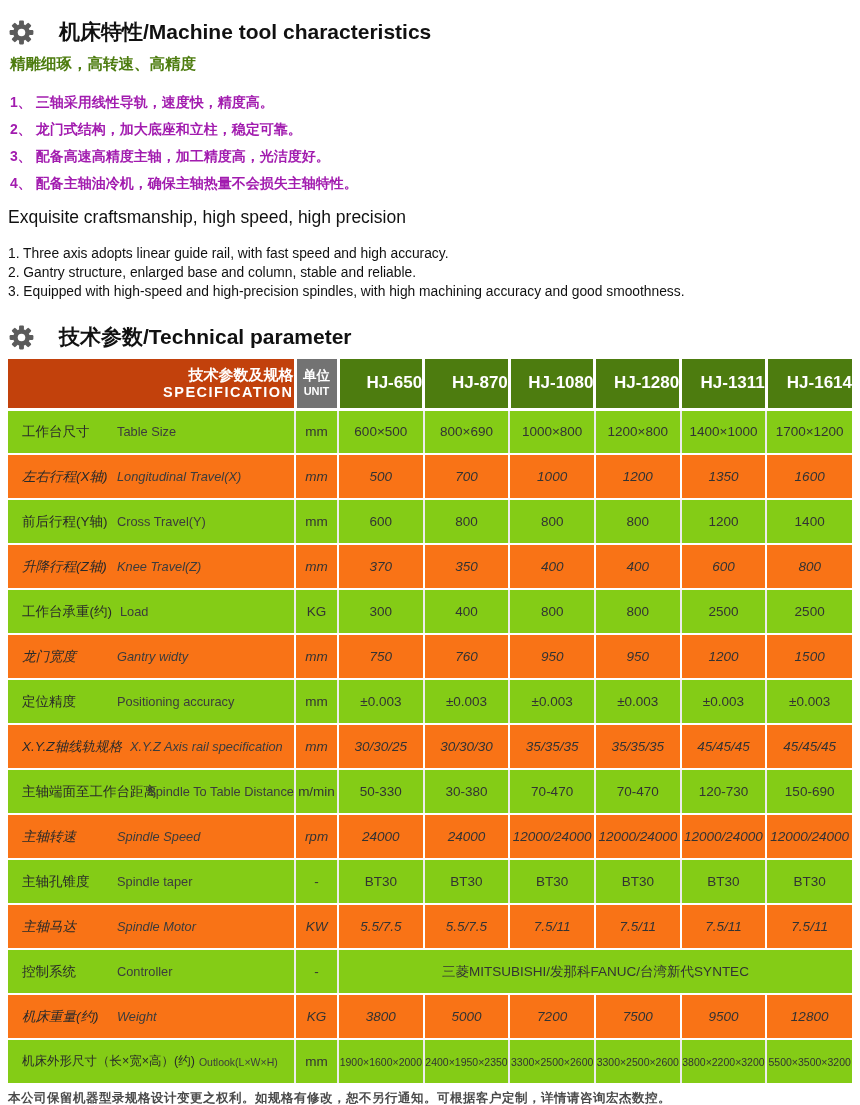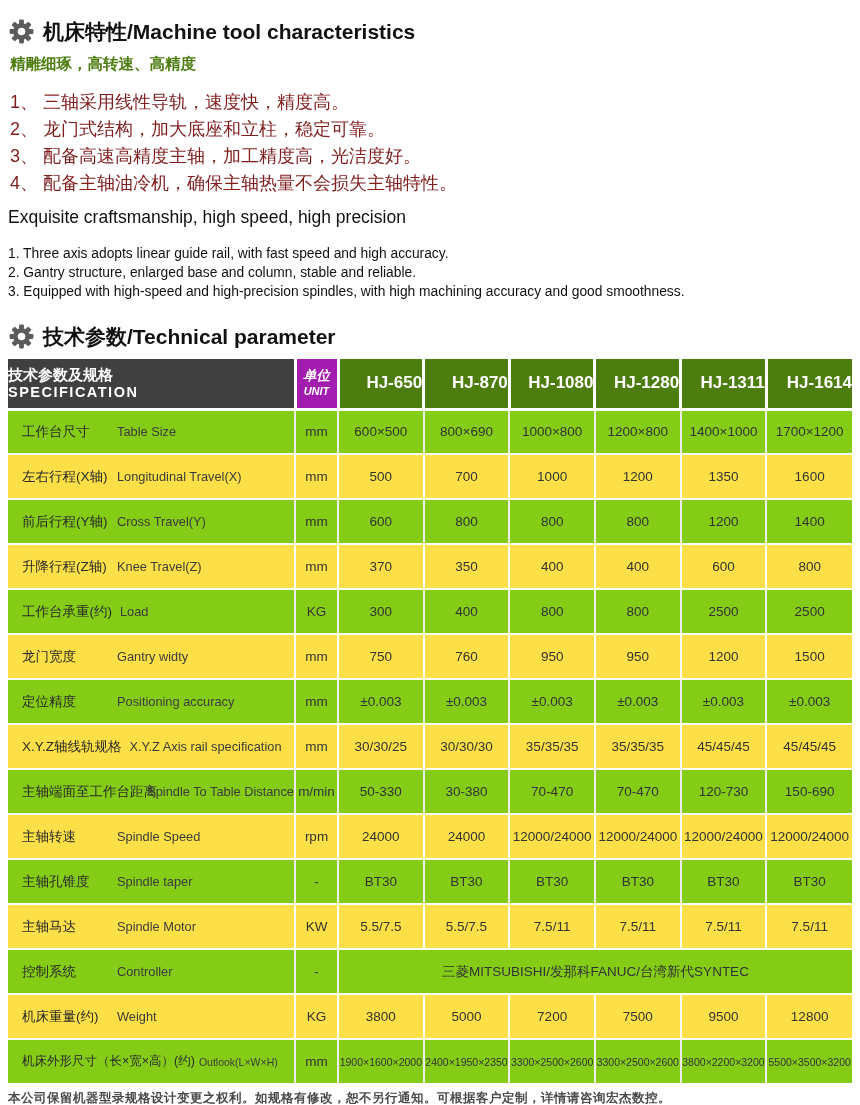--- a/index.html
+++ b/index.html
@@ -5,56 +5,56 @@
   * { box-sizing: border-box; }
   html,body { margin:0; padding:0; background:#fff; }
   body {
     width:860px; height:1105px; overflow:hidden;
     font-family:"Liberation Sans","DejaVu Sans",sans-serif;
     color:#1c1c1c;
   }
   .page { padding:12px 8px 0 8px; }
 
   
-  .sec-head { display:flex; gap:8px; margin:6px 0 4px 0; }
+  .sec-head { display:flex; align-items:center; gap:24px; margin:6px 0 4px 0; }
   .sec-head .gear { width:27px; height:27px; flex:0 0 auto; }
   .sec-title { font-size:21px; font-weight:bold; letter-spacing:0px; color:#111; }
 
   .subtitle { font-size:15.5px; font-weight:bold; margin:8px 0 14px 2px; color:#4d7c0f; }
 
   .cn-list { margin:0 0 10px 2px; }
-  .cn-item { font-size:18px; line-height:27px; color:#7f1d1d; }
+  .cn-item { font-size:14px; line-height:27px; color:#a21caf;font-weight:bold; }
 
   .en-title { font-size:17.5px; margin:6px 0 4px 0; color:#111; }
   .en-list { margin:16px 0 4px 0; }
   .en-item { font-size:13.8px; line-height:19px; color:#111; }
 
   .sec2 { margin-top:22px; }
 
   
   table { border-collapse:collapse; table-layout:fixed; width:844px; margin-top:8px; }
   th, td { padding:0; vertical-align:middle; }
 
-  th.spec-th { background:#404040; color:#fff; width:287px; height:50px;
-    border-right:3px solid #fff; text-align:left; }
+  th.spec-th { background:#c2410c; color:#fff; width:287px; height:50px;
+    border-right:3px solid #fff; text-align:right; }
   th.spec-th .l1 { font-size:15px; font-weight:bold; display:block; line-height:18px; }
   th.spec-th .l2 { font-size:14.5px; font-weight:bold; display:block; line-height:17px; letter-spacing:1.5px; }
-  th.unit-th { background:#a21caf; color:#fff; width:43px; height:50px;
-    border-right:3px solid #fff; text-align:center;font-style:italic; }
+  th.unit-th { background:#737373; color:#fff; width:43px; height:50px;
+    border-right:3px solid #fff; text-align:center; }
   th.unit-th .l1 { font-size:13.5px; font-weight:bold; display:block; line-height:16px; }
   th.unit-th .l2 { font-size:11px; font-weight:bold; display:block; line-height:15px; }
   th.model-th { background:#4d7c0f; color:#fff; font-size:17px; font-weight:bold;
     height:50px; border-right:3px solid #fff; text-align:right; }
   th:last-child { border-right:none; }
   thead th { border-bottom:3px solid #fff; }
 
   tbody td { height:45px; font-size:13.5px; color:#333; text-align:center;
     border-right:2px solid #fff; border-bottom:2px solid #fff; }
   tbody td:last-child { border-right:none; }
-  tr.gray td { background:#fde047; }
+  tr.gray td { background:#f97316;font-style:italic; }
   tr.white td { background:#84cc16; border-right-color:#ececec; border-bottom-color:#fff; }
 
   td.label-td { text-align:left; }
   .label-wrap { display:flex; align-items:center; padding-left:14px; }
   .lab-cn { font-size:13.5px; color:#2a2a2a; min-width:95px; padding-right:8px; white-space:nowrap; }
   .lab-en { font-size:12.8px; color:#3c3c3c; white-space:nowrap; }
   tr.small .lab-cn { font-size:12.5px; min-width:0; padding-right:4px; }
   tr.small .lab-en { font-size:10.5px; }
   tr.small td.val-td { font-size:10.5px; }
   td.merged-td { font-size:13.5px; color:#333; }

